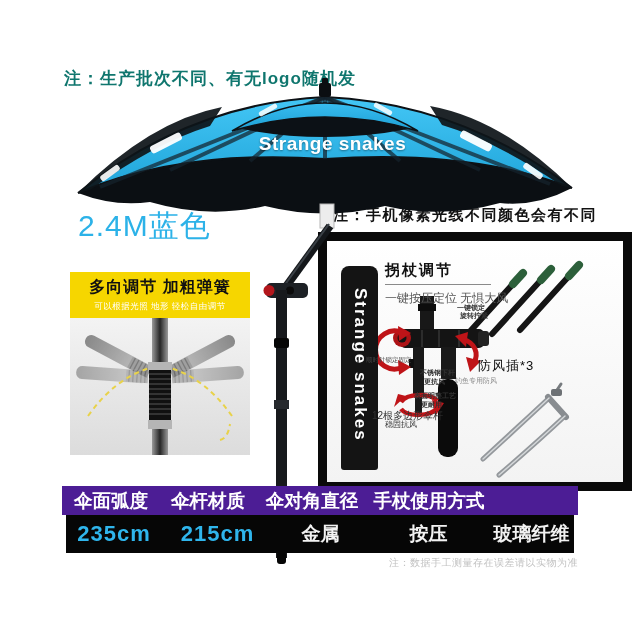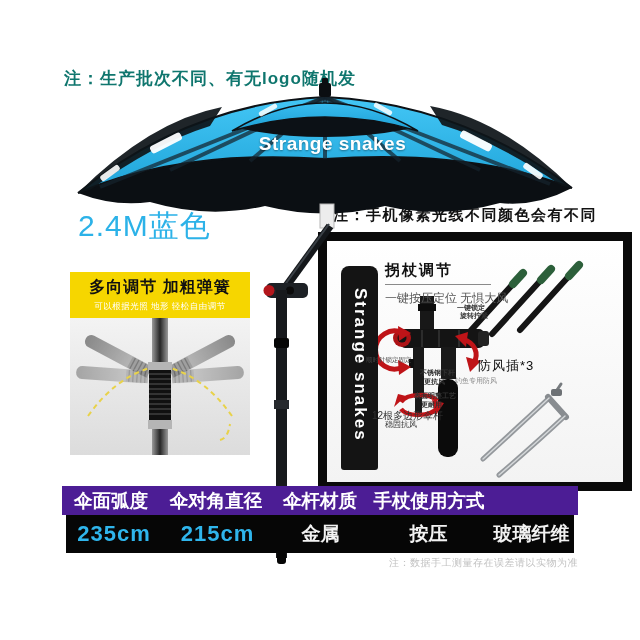--- a/index.html
+++ b/index.html
@@ -308,22 +308,22 @@
   <div class="lbl lbl-p1">12根多边形伞杆</div>
   <div class="lbl lbl-p2">稳固抗风</div>
   <div class="lbl lbl-l1">不锈钢下杆</div>
   <div class="lbl lbl-l2">更抗风</div>
   <div class="lbl lbl-l3">钓鱼专用防风</div>
   <div class="lbl lbl-c1">表面明整工艺</div>
   <div class="lbl lbl-c2">更耐用</div>
 
   <div class="spec-header">
     <div class="cell c1">伞面弧度</div>
+    <div class="cell c3">伞杆材质</div>
     <div class="cell c2">伞对角直径</div>
-    <div class="cell c3">伞杆材质</div>
     <div class="cell c4">手杖使用方式</div>
   </div>
   <div class="spec-values">
     <div class="cell accent c1">235cm</div>
     <div class="cell accent c2">215cm</div>
     <div class="cell c3">金属</div>
     <div class="cell c4">按压</div>
     <div class="cell c5">玻璃纤维</div>
   </div>
 

